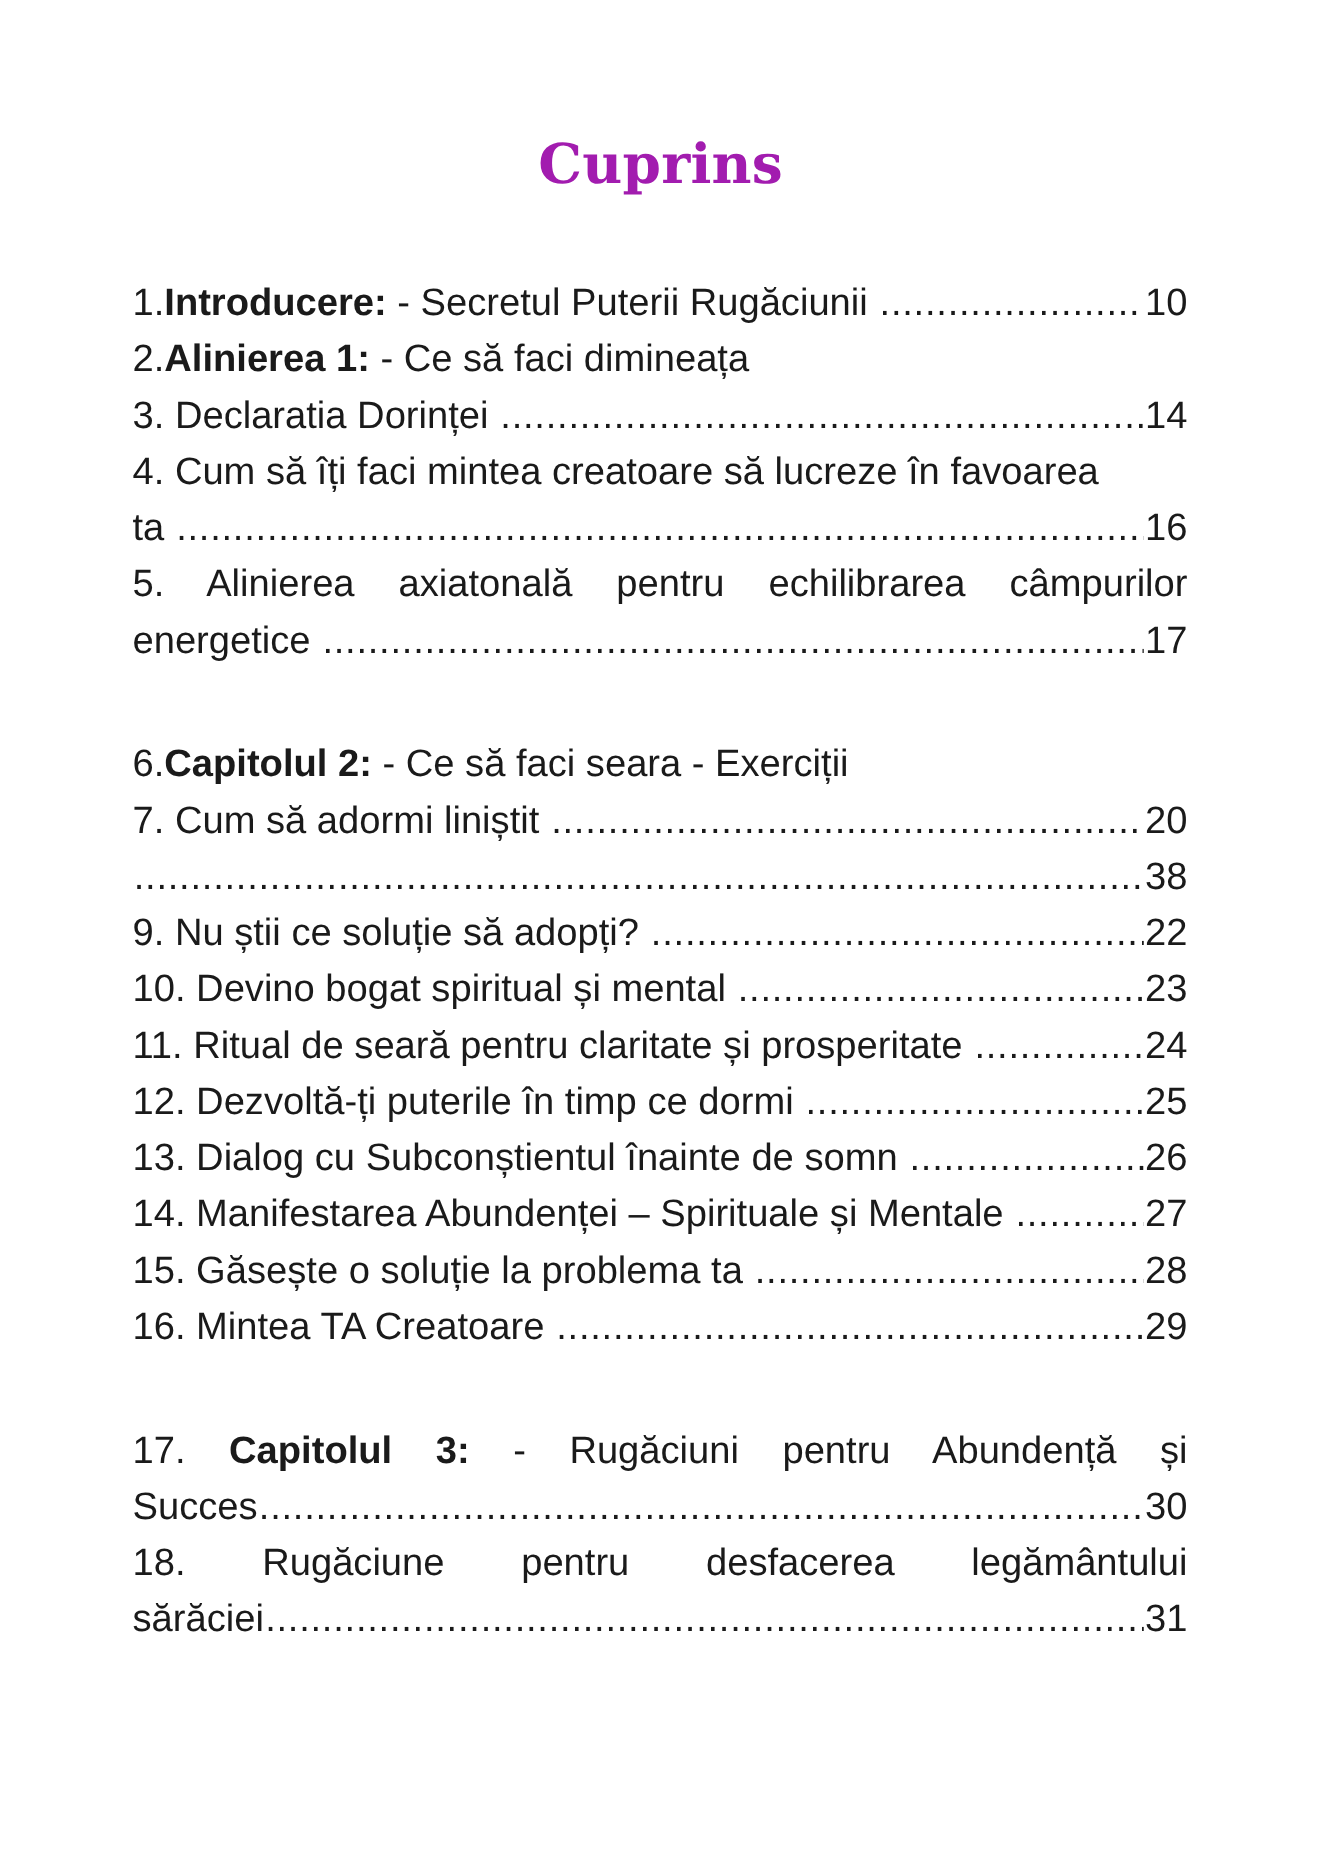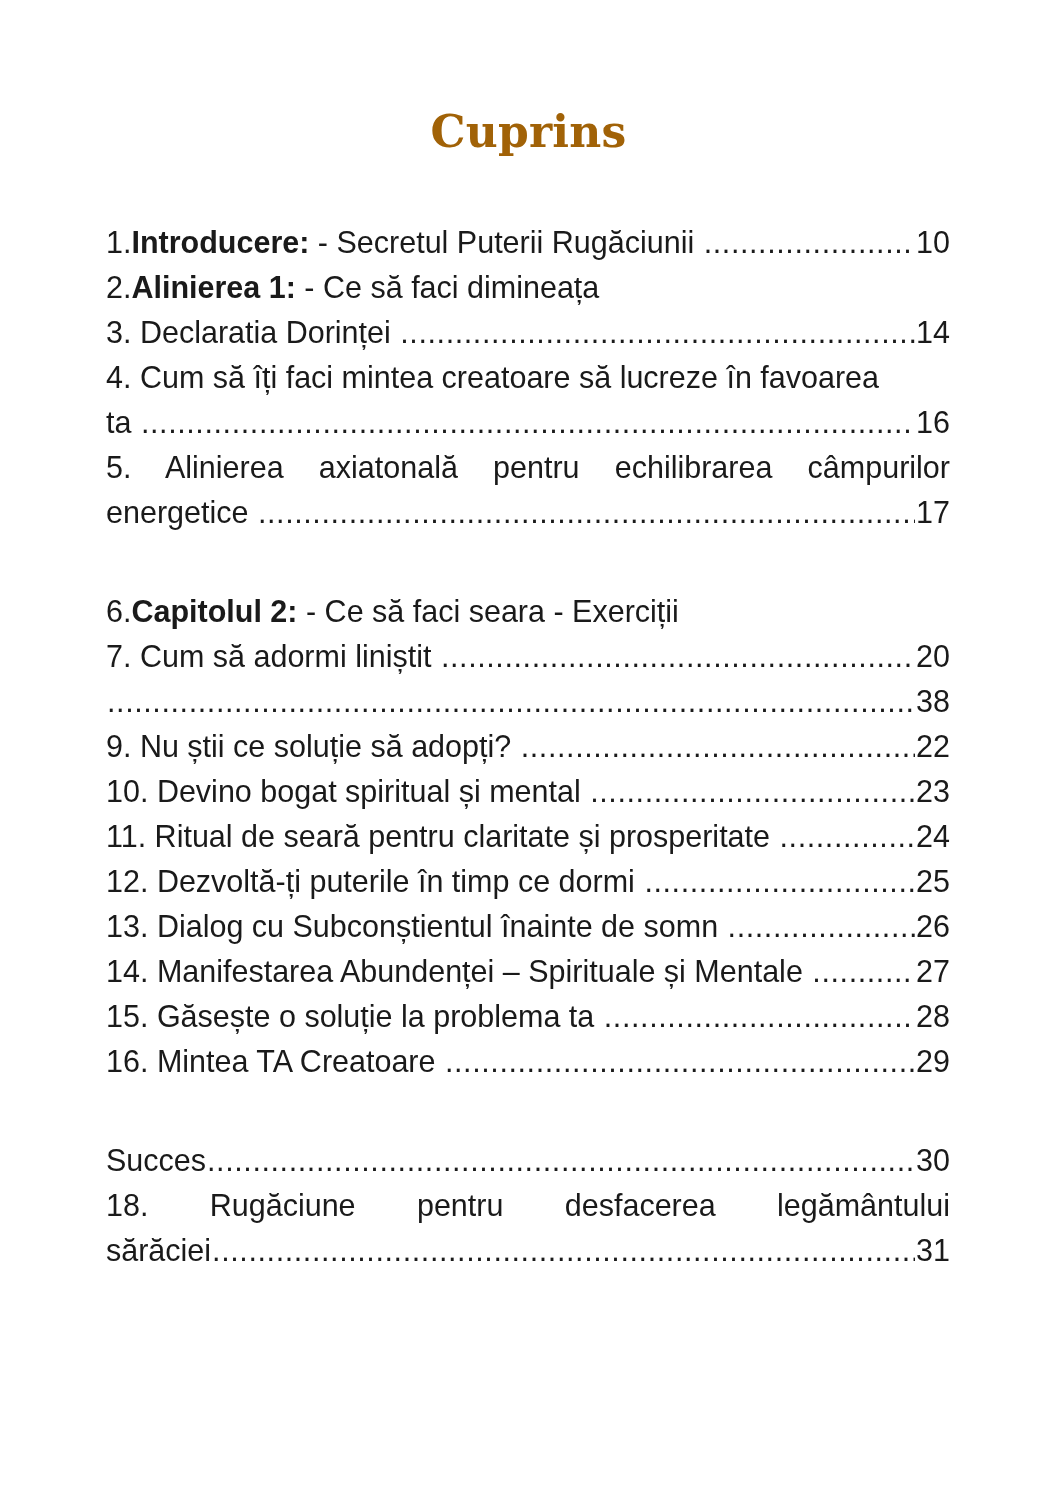--- a/index.html
+++ b/index.html
@@ -26,21 +26,21 @@
     position: absolute;
     top: 104px;
     left: 0;
     width: 1057px;
     text-align: center;
     font-family: "DejaVu Serif", "Liberation Serif", serif;
     font-weight: 700;
     font-size: 44px;
     line-height: 56px;
     letter-spacing: 0.2px;
-    color: #a16207;
+    color: #a21caf;
   }
 
   
   .toc-body {
     position: absolute;
     top: 220px;
     left: 106px;
     width: 844px;
   }
 
@@ -262,20 +262,25 @@
           <span class="txt"><span class="num">16.</span><span class="label"> Mintea TA Creatoare </span></span>
             <span class="dots leader">............................................................................................................</span>
             <span class="pageno">29</span>
         </div>
       </div>
 
     </div>
 
     <div class="toc-block">
 
+      <div class="toc-entry wrap">
+        <span class="num">17.</span>
+        <span class="strong">Capitolul 3:</span>
+        <span class="label">- Rugăciuni pentru Abundență și</span>
+      </div>
       <div class="toc-entry">
         <div class="row">
           <span class="txt">Succes</span>
             <span class="dots leader">............................................................................................................</span>
             <span class="pageno">30</span>
         </div>
       </div>
 
       <div class="toc-entry wrap">
         <span>18. Rugăciune pentru desfacerea legământului</span>

